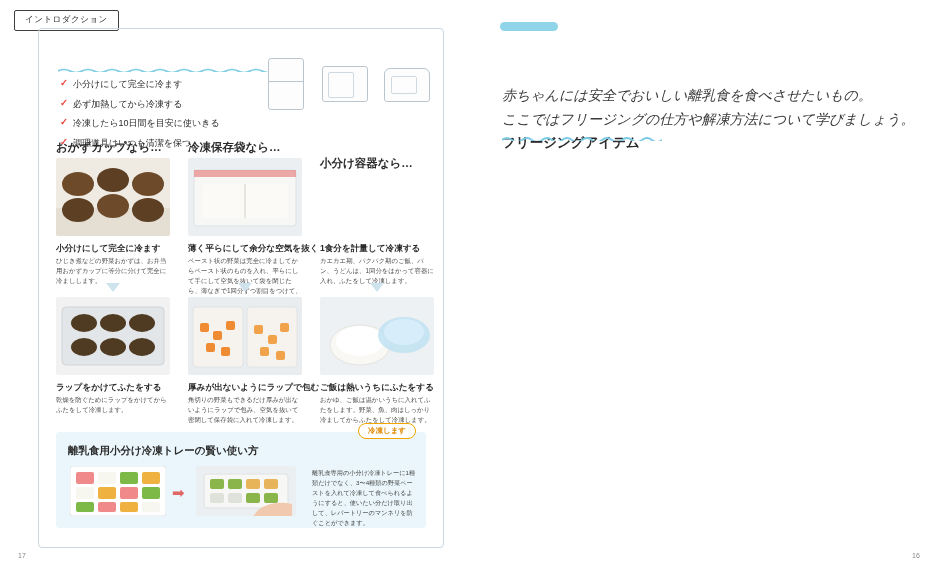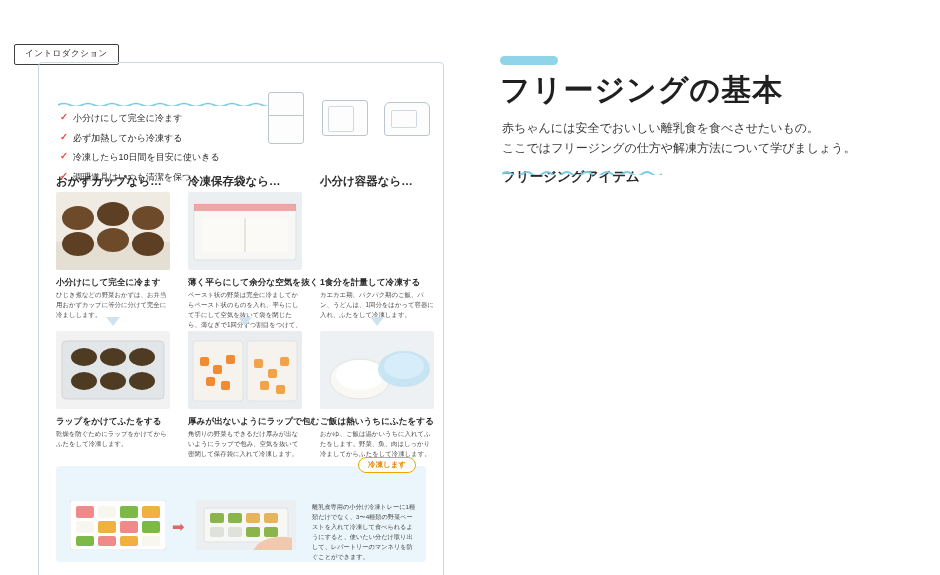--- a/index.html
+++ b/index.html
@@ -11,21 +11,20 @@
     height: 575px;
     background: #ffffff;
     font-family: "Liberation Sans", sans-serif;
     overflow: hidden;
   }
   .page {
     position: relative;
     width: 940px;
     height: 454px;
     background: #f0abfc;
-    margin-top: 34px;
   }
   
   .left-page {
     position: absolute;
     left: 0; top: 0;
     width: 470px; height: 575px;
     background: #ffffff;
   }
   .right-page {
     position: absolute;
@@ -203,23 +202,24 @@
     position: absolute;
     left: 500px; top: 38px;
     font-size: 30px;
     font-weight: bold;
     color: #1f1f1f;
     letter-spacing: 1px;
   }
   .big-sub {
     position: absolute;
     left: 502px; top: 82px;
-    font-size: 12px;
+    font-size: 14px;
     color: #3a3a3a;
     line-height: 1.7;
+    font-style: italic;
   }
   .rt-head {
     position: absolute;
     font-size: 13.5px;
     font-weight: bold;
     color: #2b2b2b;
   }
   .wave-underline {
     position: absolute;
     height: 5px;
@@ -330,38 +330,39 @@
           <rect x="80" y="38" width="9" height="9" rx="2"></rect>
           <rect x="92" y="26" width="9" height="9" rx="2"></rect>
           <rect x="72" y="50" width="9" height="9" rx="2"></rect>
           <rect x="88" y="54" width="9" height="9" rx="2"></rect>
         </g>
       </svg>
     </div>
     <div class="cap-title" style="left:188px; top:382px;">厚みが出ないようにラップで包む</div>
     <div class="cap-body" style="left:188px; top:395px; width:114px;">角切りの野菜もできるだけ厚みが出ないようにラップで包み、空気を抜いて密閉して保存袋に入れて冷凍します。</div>
 
-    <div class="col-head" style="left:320px; top:140px;">小分け容器なら…</div>
+    <div class="col-head" style="left:320px; top:156px;">小分け容器なら…</div>
     <div class="cap-title" style="left:320px; top:243px;">1食分を計量して冷凍する</div>
     <div class="cap-body" style="left:320px; top:256px; width:114px;">カエカエ期、パクパク期のご飯、パン、うどんは、1回分をはかって容器に入れ、ふたをして冷凍します。</div>
     <div class="arrow-down" style="left:370px; top:283px;"></div>
     <div class="photo" style="left:320px; top:297px; width:114px; height:78px;">
       <svg width="114" height="78" viewBox="0 0 114 78" preserveAspectRatio="none">
         <rect width="114" height="78" fill="#eef1f3"></rect>
         <ellipse cx="40" cy="48" rx="30" ry="20" fill="#f9f8f4" stroke="#e3e5e2"></ellipse>
         <ellipse cx="40" cy="44" rx="24" ry="15" fill="#ffffff"></ellipse>
         <ellipse cx="84" cy="38" rx="26" ry="18" fill="#bfe2f2" opacity="0.85"></ellipse>
         <ellipse cx="84" cy="35" rx="20" ry="13" fill="#d7eefa"></ellipse>
       </svg>
     </div>
     <div class="cap-title" style="left:320px; top:382px;">ご飯は熱いうちにふたをする</div>
     <div class="cap-body" style="left:320px; top:395px; width:114px;">おかゆ、ご飯は温かいうちに入れてふたをします。野菜、魚、肉はしっかり冷ましてからふたをして冷凍します。</div>
 
     <div class="point-box">
       <div class="point-badge">冷凍します</div>
+      <div class="point-title">離乳食用小分け冷凍トレーの賢い使い方</div>
       <div style="position:absolute; left:14px; top:34px;">
         <svg width="96" height="50" viewBox="0 0 96 50">
           <rect width="96" height="50" rx="3" fill="#ffffff" stroke="#e3e3e3"></rect>
           <g>
             <rect x="6" y="6" width="18" height="12" rx="2" fill="#f08a8a"></rect>
             <rect x="28" y="6" width="18" height="12" rx="2" fill="#f7f7f0"></rect>
             <rect x="50" y="6" width="18" height="12" rx="2" fill="#7db947"></rect>
             <rect x="72" y="6" width="18" height="12" rx="2" fill="#efb13f"></rect>
             <rect x="6" y="21" width="18" height="12" rx="2" fill="#f7f7f0"></rect>
             <rect x="28" y="21" width="18" height="12" rx="2" fill="#efb13f"></rect>
@@ -394,21 +395,20 @@
       </div>
       <div class="point-body">離乳食専用の小分け冷凍トレーに1種類だけでなく、3〜4種類の野菜ペーストを入れて冷凍して食べられるようにすると、使いたい分だけ取り出して、レパートリーのマンネリを防ぐことができます。</div>
     </div>
 
     <div class="page-num" style="left:18px; top:552px;">17</div>
   </div>
 
   <div class="right-page">
 
     <div class="deco-bar" style="left:30px; top:22px;"></div>
-    <div class="big-title" style="left:30px; top:36px;">フリージングの基本</div>
     <div class="big-sub" style="left:32px; top:84px; white-space:pre-line;">赤ちゃんには安全でおいしい離乳食を食べさせたいもの。
 ここではフリージングの仕方や解凍方法について学びましょう。</div>
 
     <div class="rt-head" style="left:32px; top:134px;">フリージングアイテム</div>
     <svg class="wave-underline" style="left:32px; top:136px; width:160px;" viewBox="0 0 160 5" preserveAspectRatio="none">
       <path d="M0,4 Q5,0 10,4 T20,4 T30,4 T40,4 T50,4 T60,4 T70,4 T80,4 T90,4 T100,4 T110,4 T120,4 T130,4 T140,4 T150,4 T160,4" fill="none" stroke="#7ccbe4" stroke-width="1.8"></path>
     </svg>
 
     <div class="page-num" style="left:442px; top:552px;">16</div>
   </div>

